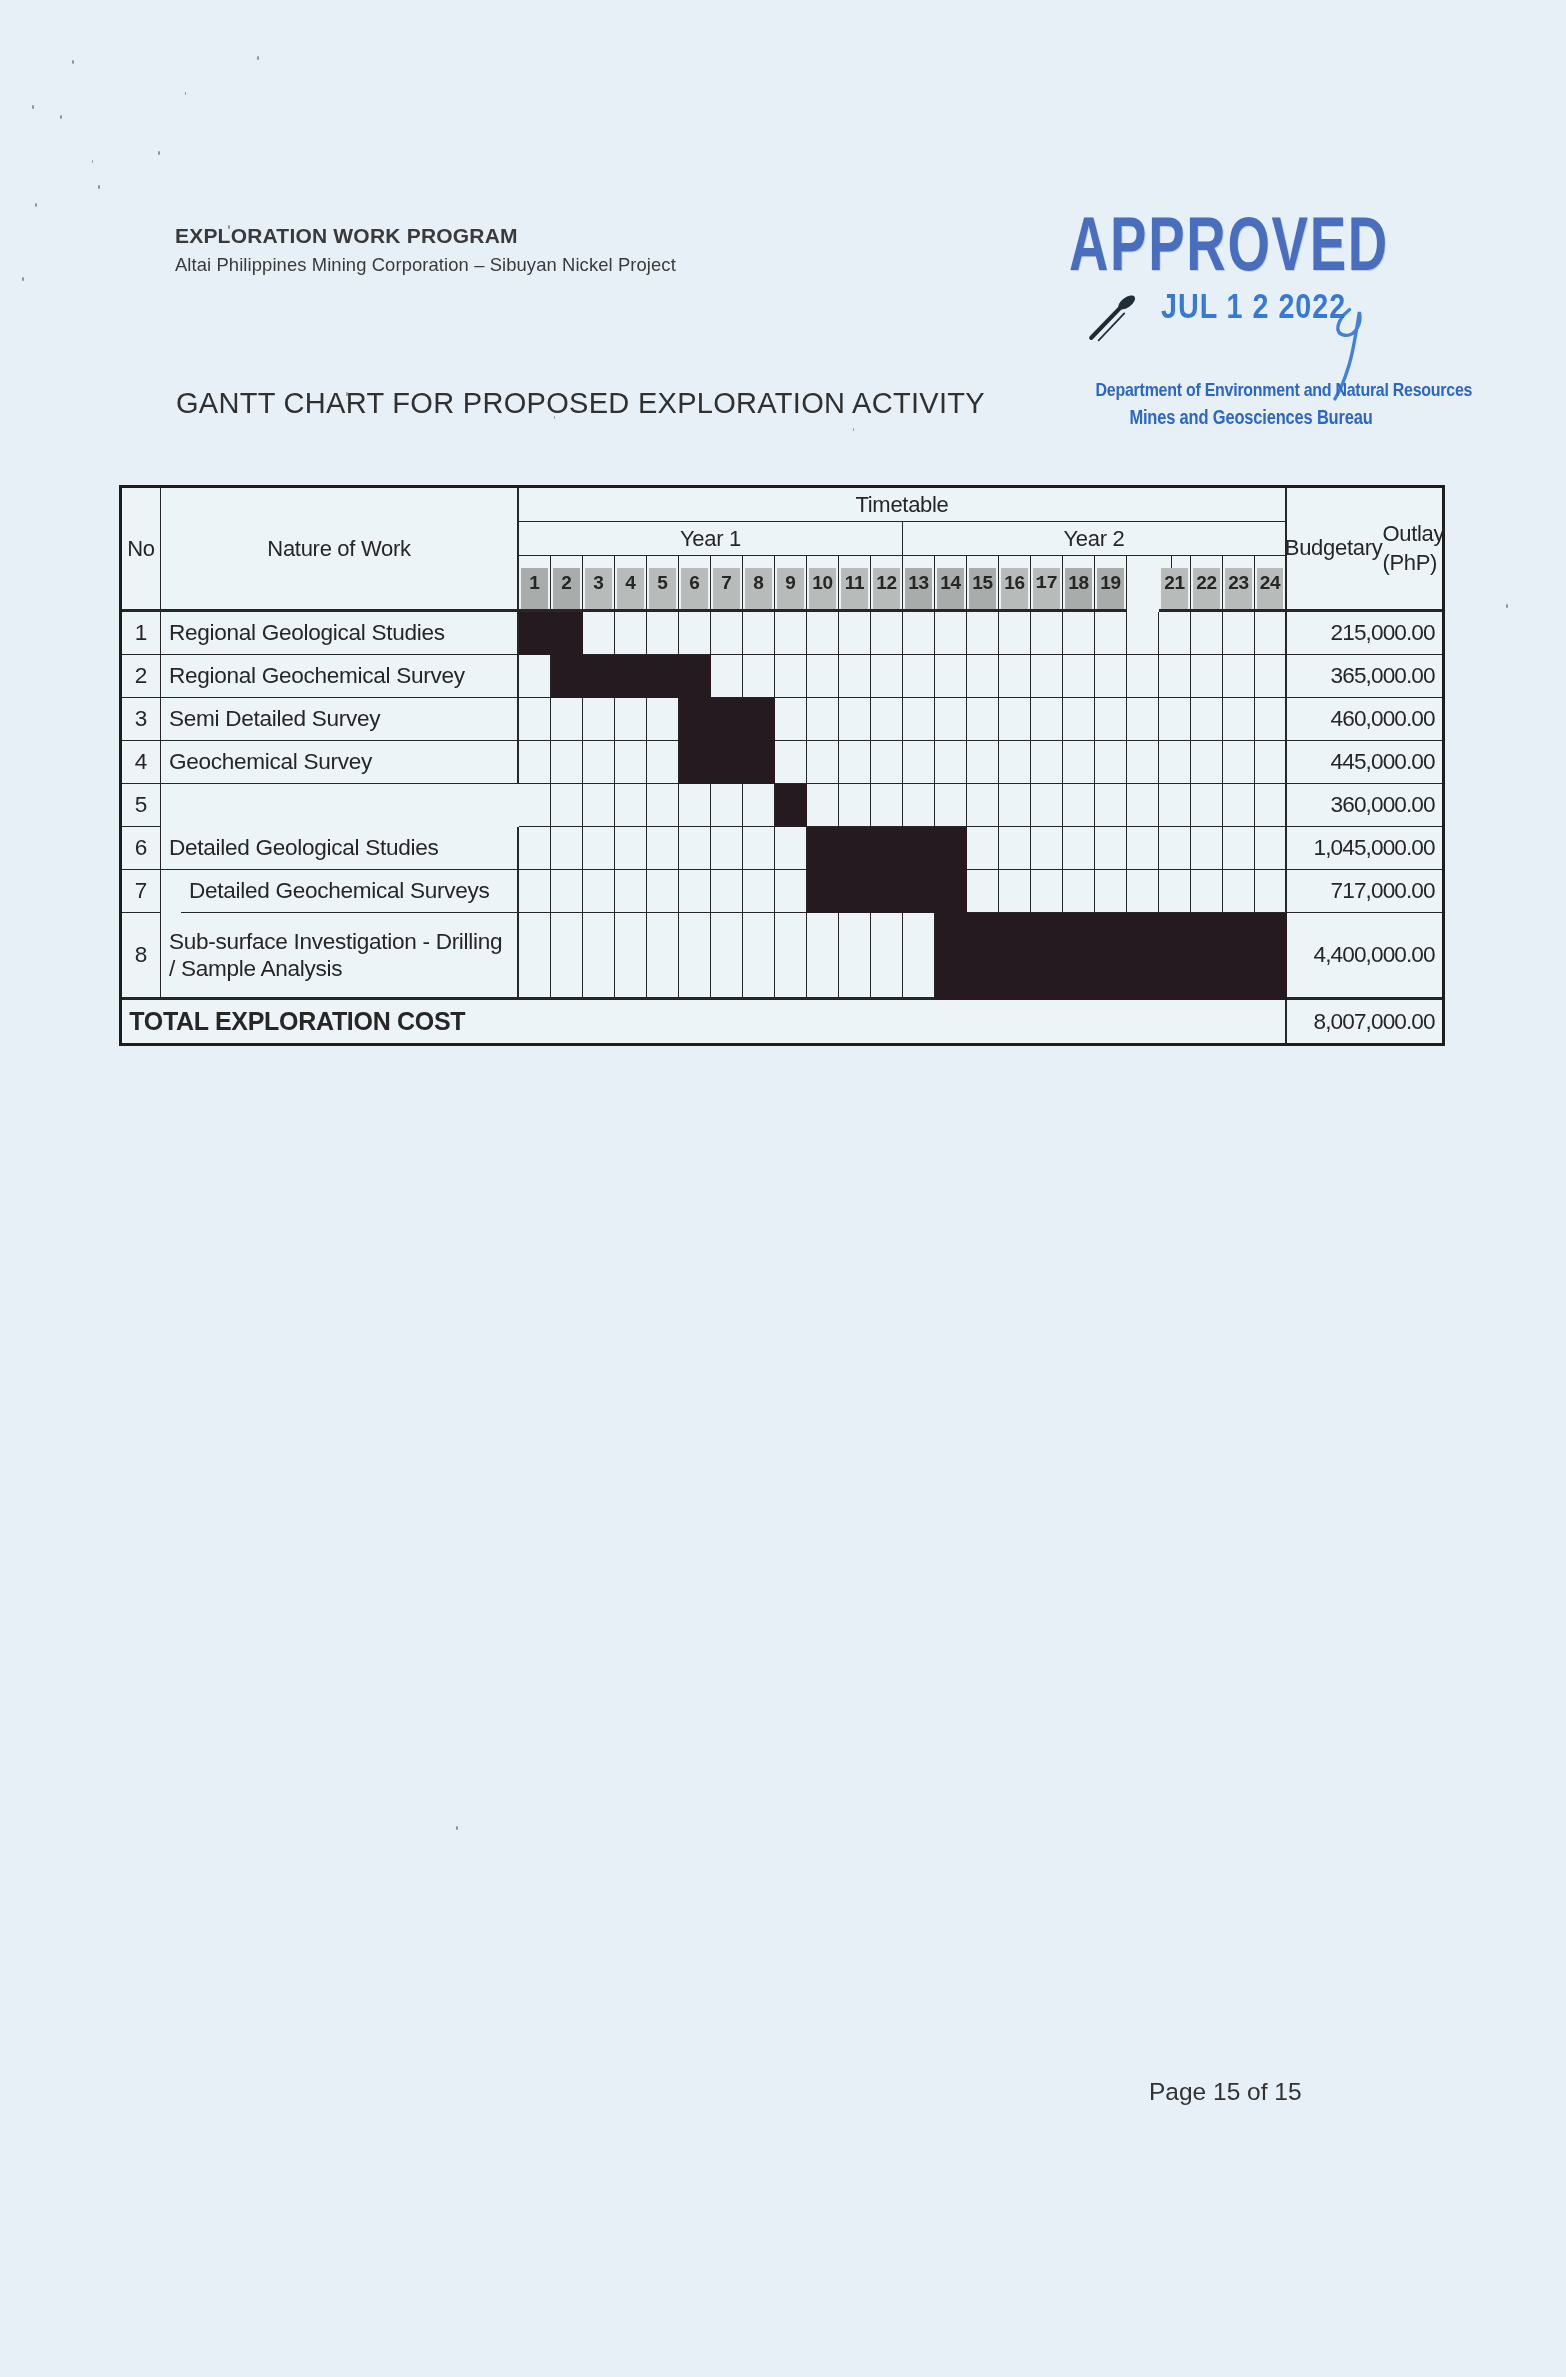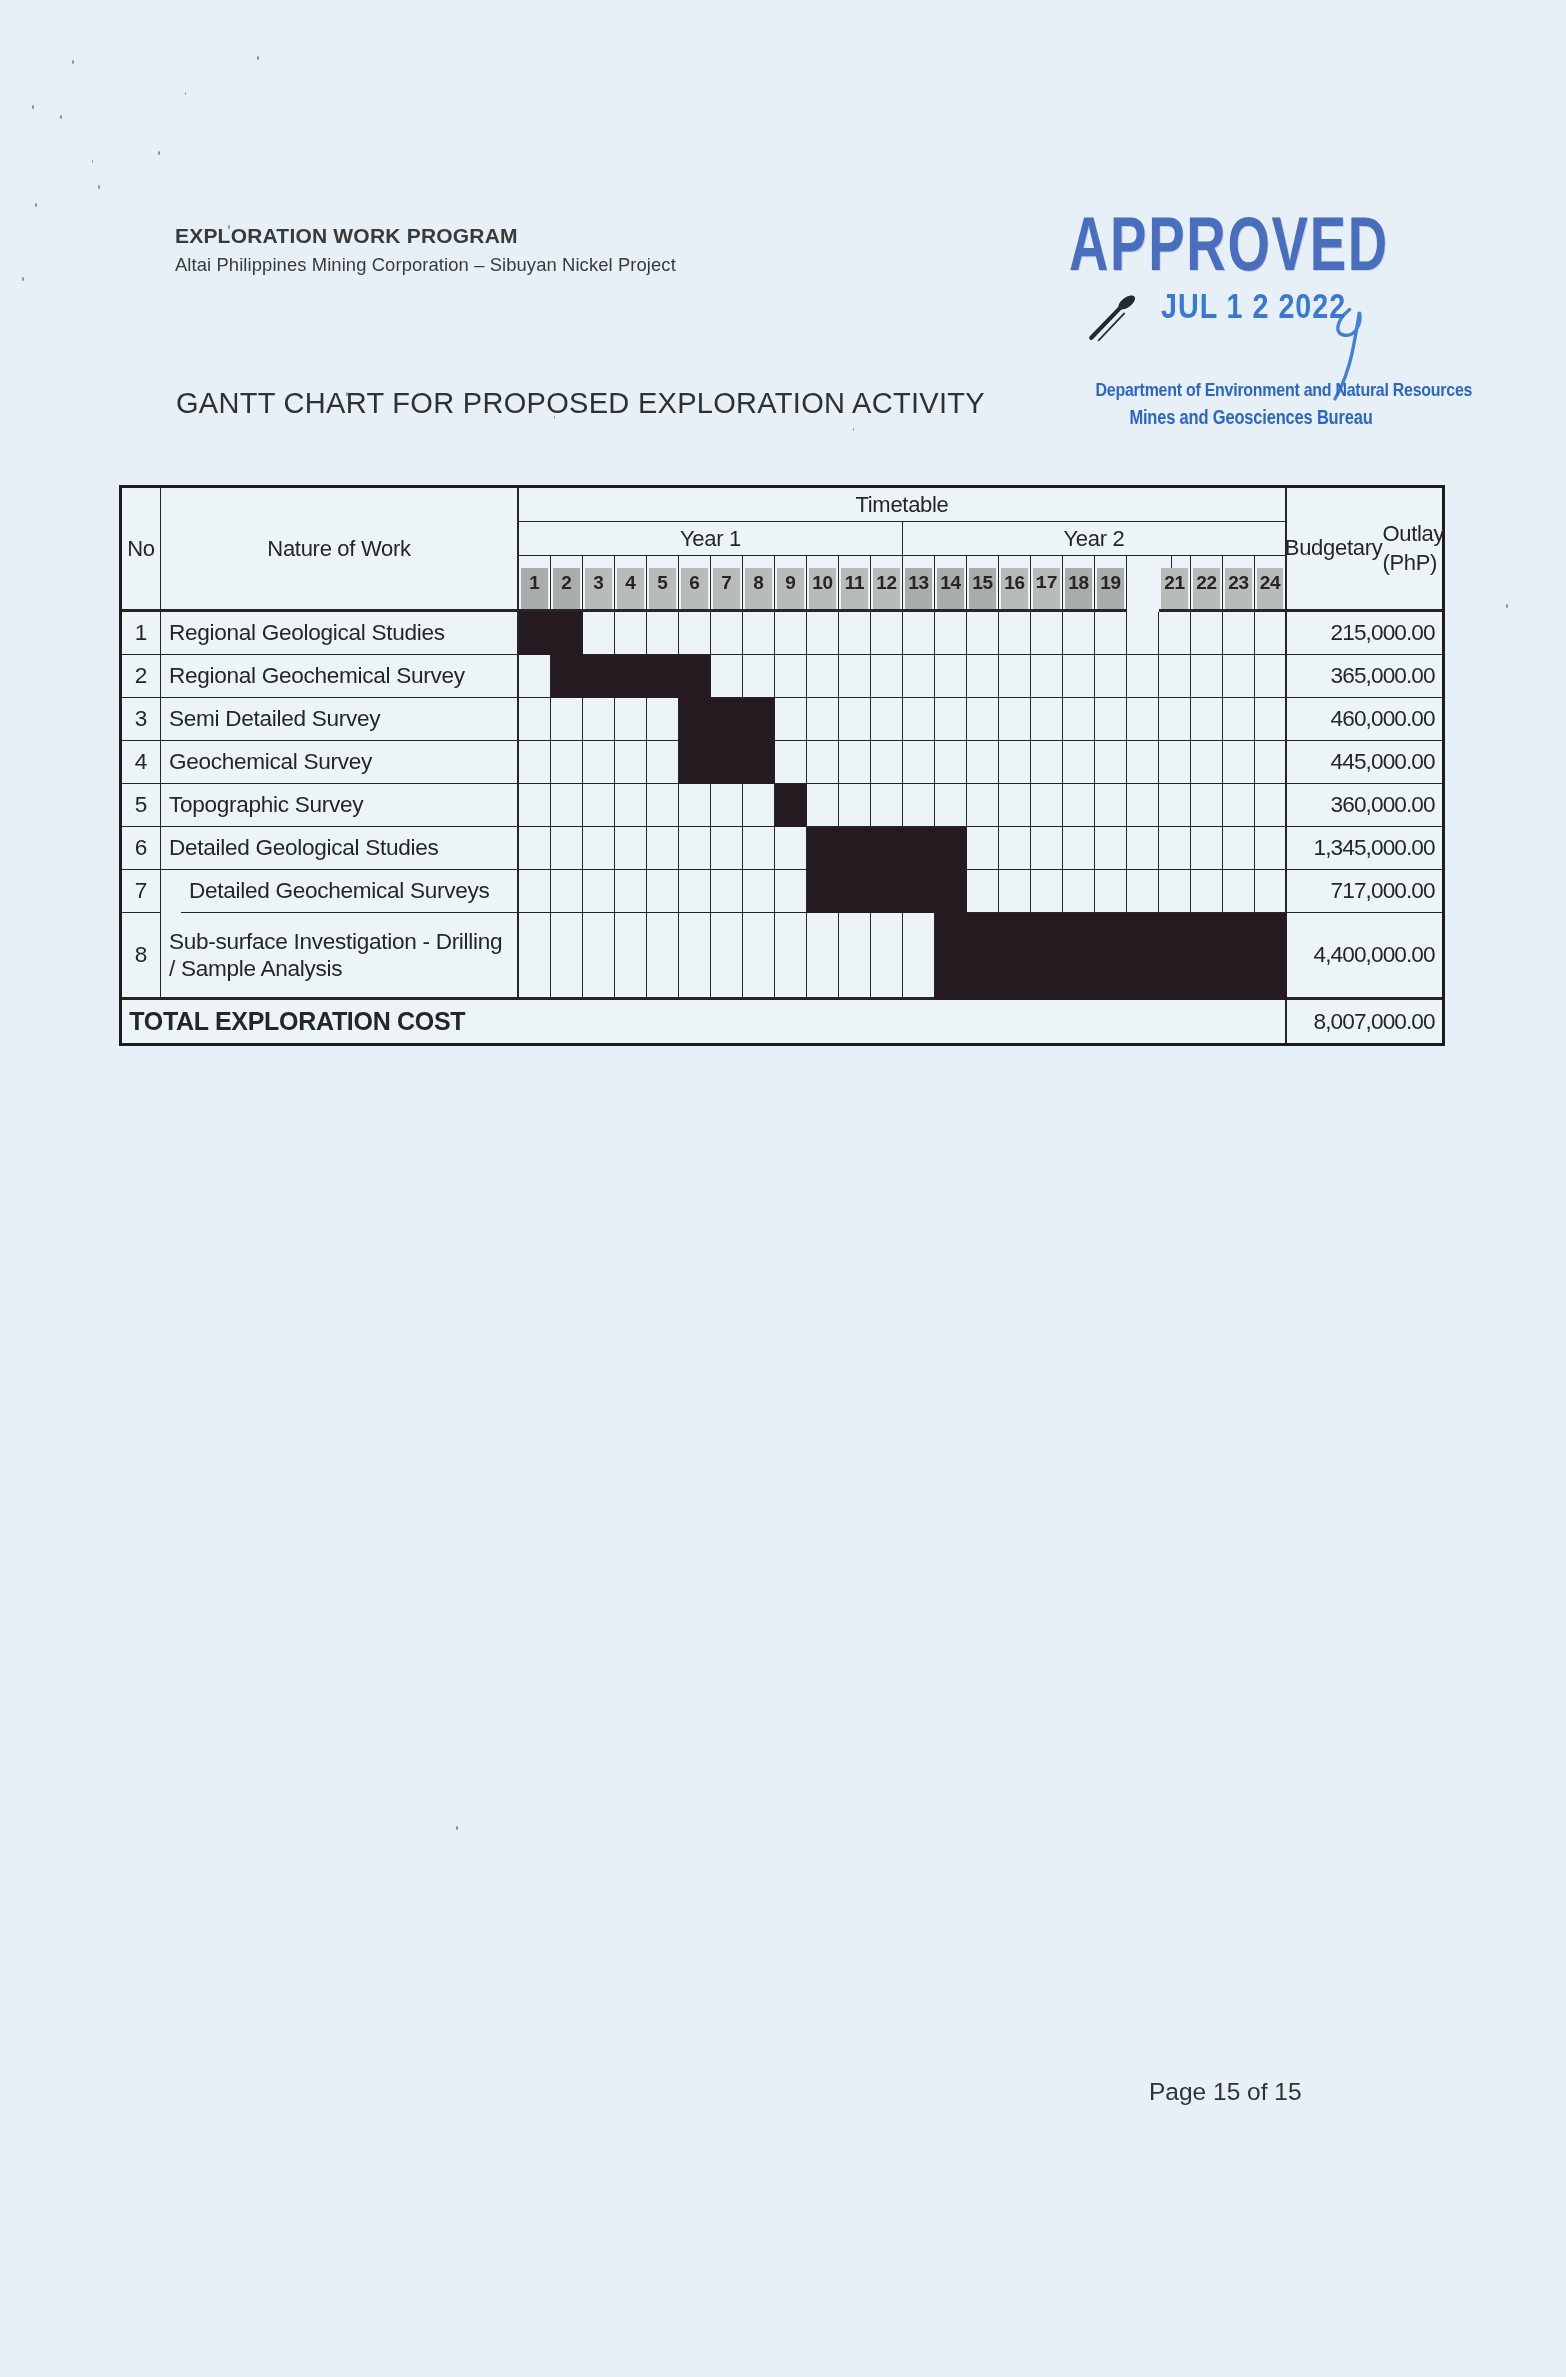--- a/index.html
+++ b/index.html
@@ -325,21 +325,20 @@
       <div class="gc " style="grid-area: 7 / 19;"></div>
       <div class="gc " style="grid-area: 7 / 20;"></div>
       <div class="gc " style="grid-area: 7 / 21;"></div>
       <div class="gc " style="grid-area: 7 / 22;"></div>
       <div class="gc " style="grid-area: 7 / 23;"></div>
       <div class="gc " style="grid-area: 7 / 24;"></div>
       <div class="gc " style="grid-area: 7 / 25;"></div>
       <div class="gc b-r-thick" style="grid-area: 7 / 26;"></div>
       <div class="gc budget-cell lastcol" style="grid-area: 7 / 27;">445,000.00</div>
       <div class="gc num-cell" style="grid-area: 8 / 1;">5</div>
-      <div class="gc nature-cell b-r-thick" style="grid-area: 8 / 2;">Topographic Survey</div>
       <div class="gc " style="grid-area: 8 / 3;"></div>
       <div class="gc " style="grid-area: 8 / 4;"></div>
       <div class="gc " style="grid-area: 8 / 5;"></div>
       <div class="gc " style="grid-area: 8 / 6;"></div>
       <div class="gc " style="grid-area: 8 / 7;"></div>
       <div class="gc " style="grid-area: 8 / 8;"></div>
       <div class="gc " style="grid-area: 8 / 9;"></div>
       <div class="gc " style="grid-area: 8 / 10;"></div>
       <div class="gc bar-cell " style="grid-area: 8 / 11;"></div>
       <div class="gc " style="grid-area: 8 / 12;"></div>
@@ -377,21 +376,21 @@
       <div class="gc " style="grid-area: 9 / 17;"></div>
       <div class="gc " style="grid-area: 9 / 18;"></div>
       <div class="gc " style="grid-area: 9 / 19;"></div>
       <div class="gc " style="grid-area: 9 / 20;"></div>
       <div class="gc " style="grid-area: 9 / 21;"></div>
       <div class="gc " style="grid-area: 9 / 22;"></div>
       <div class="gc " style="grid-area: 9 / 23;"></div>
       <div class="gc " style="grid-area: 9 / 24;"></div>
       <div class="gc " style="grid-area: 9 / 25;"></div>
       <div class="gc b-r-thick" style="grid-area: 9 / 26;"></div>
-      <div class="gc budget-cell lastcol" style="grid-area: 9 / 27;">1,345,000.00</div>
+      <div class="gc budget-cell lastcol" style="grid-area: 9 / 27;">1,045,000.00</div>
       <div class="gc num-cell" style="grid-area: 10 / 1;">7</div>
       <div class="gc nature-cell b-r-thick" style="grid-area: 10 / 2; margin-left: 20px;">Detailed Geochemical Surveys</div>
       <div class="gc " style="grid-area: 10 / 3;"></div>
       <div class="gc " style="grid-area: 10 / 4;"></div>
       <div class="gc " style="grid-area: 10 / 5;"></div>
       <div class="gc " style="grid-area: 10 / 6;"></div>
       <div class="gc " style="grid-area: 10 / 7;"></div>
       <div class="gc " style="grid-area: 10 / 8;"></div>
       <div class="gc " style="grid-area: 10 / 9;"></div>
       <div class="gc " style="grid-area: 10 / 10;"></div>

